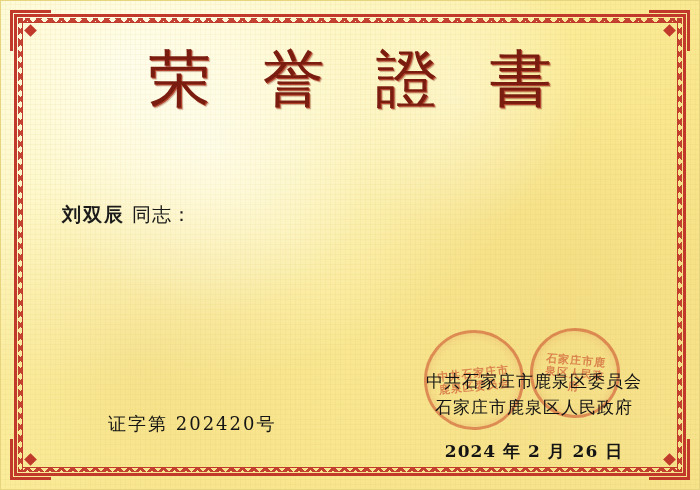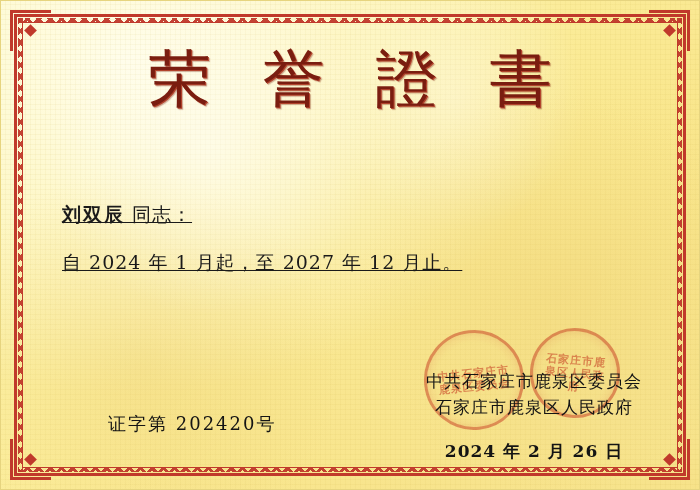--- a/index.html
+++ b/index.html
@@ -128,21 +128,20 @@
   
   .body-area {
     position: absolute;
     left: 62px;
     right: 60px;
     top: 192px;
     color: #1a1a1a;
     font-size: 19px;
     line-height: 44px;
     font-family: "DejaVu Serif", "Liberation Serif", serif;
-    text-decoration: underline;
   }
   .salutation {
     margin: 0 0 4px 0;
     letter-spacing: 1px;
   }
   .salutation .name {
     font-weight: 700;
     letter-spacing: 2px;
   }
   .para {
@@ -260,21 +259,20 @@
   <div class="corner-dot cd-br"></div>
 
   <div class="title-area">
     <div class="title">荣 誉 證 書</div>
   </div>
 
   <div class="body-area">
     <p class="salutation">
       <span class="name">刘双辰</span><span> 同志：</span>
     </p>
-    <p class="para2">自  2024 年  1 月起，至  2027 年  12 月止。</p>
   </div>
 
   <div class="seal seal-left">
     <span class="seal-text">中共石家庄市鹿泉区委员会</span>
   </div>
   <div class="seal seal-right">
     <span class="seal-text">石家庄市鹿泉区人民政府</span>
   </div>
 
   <div class="signature">

